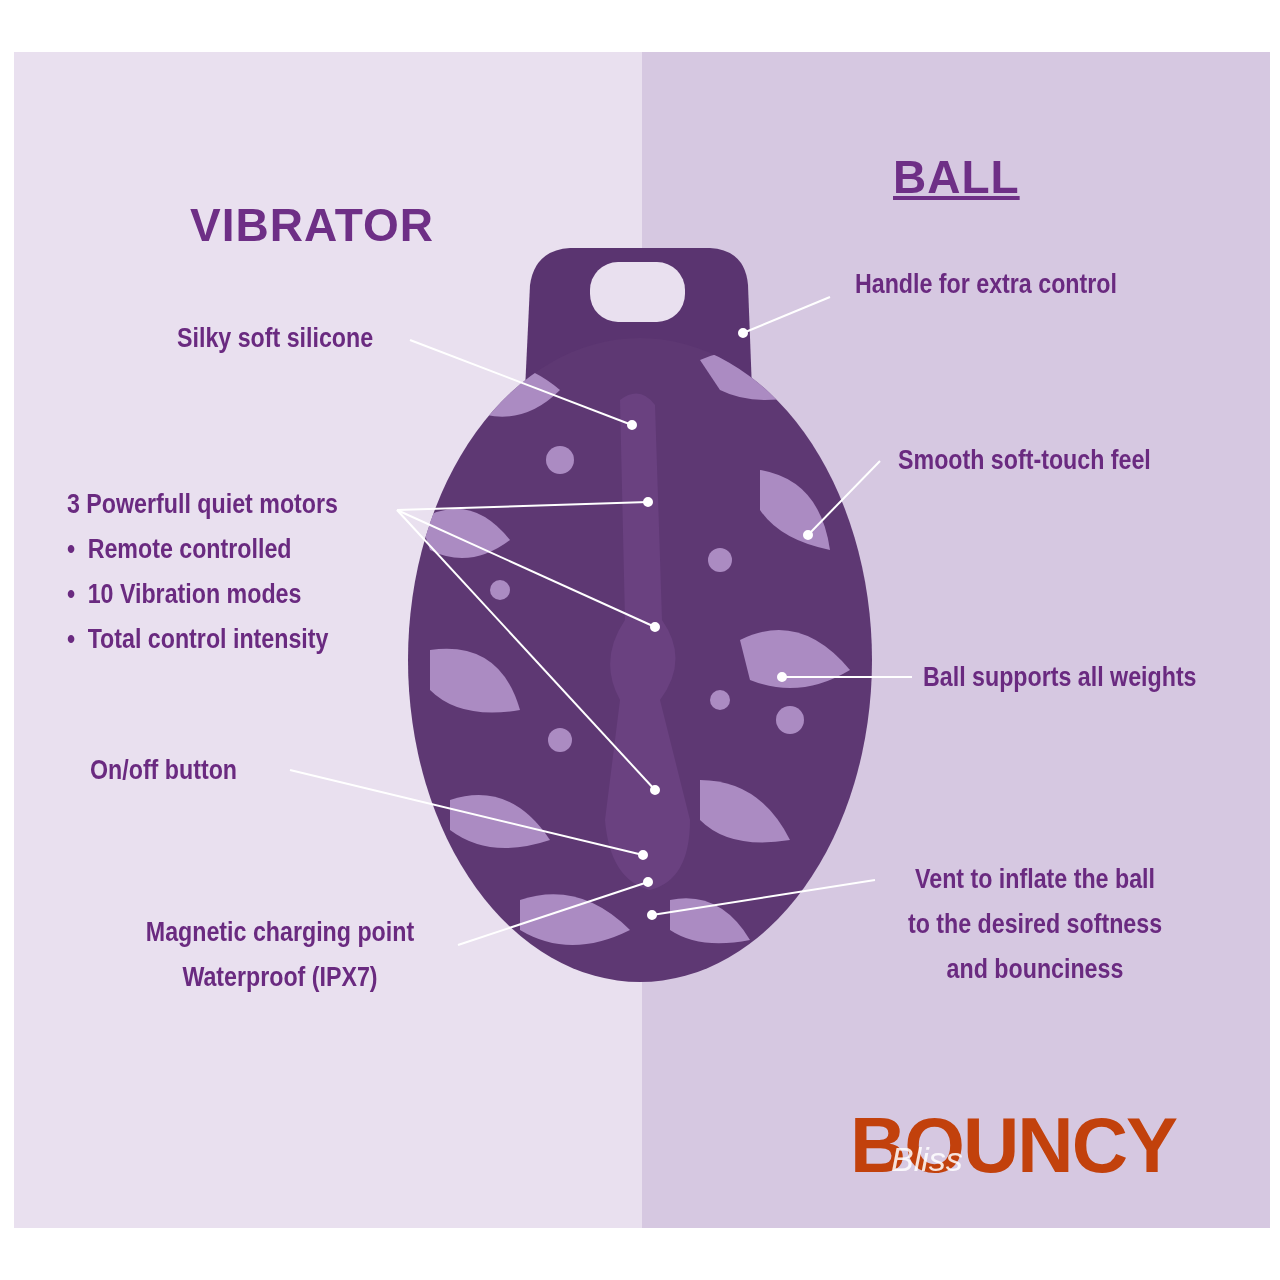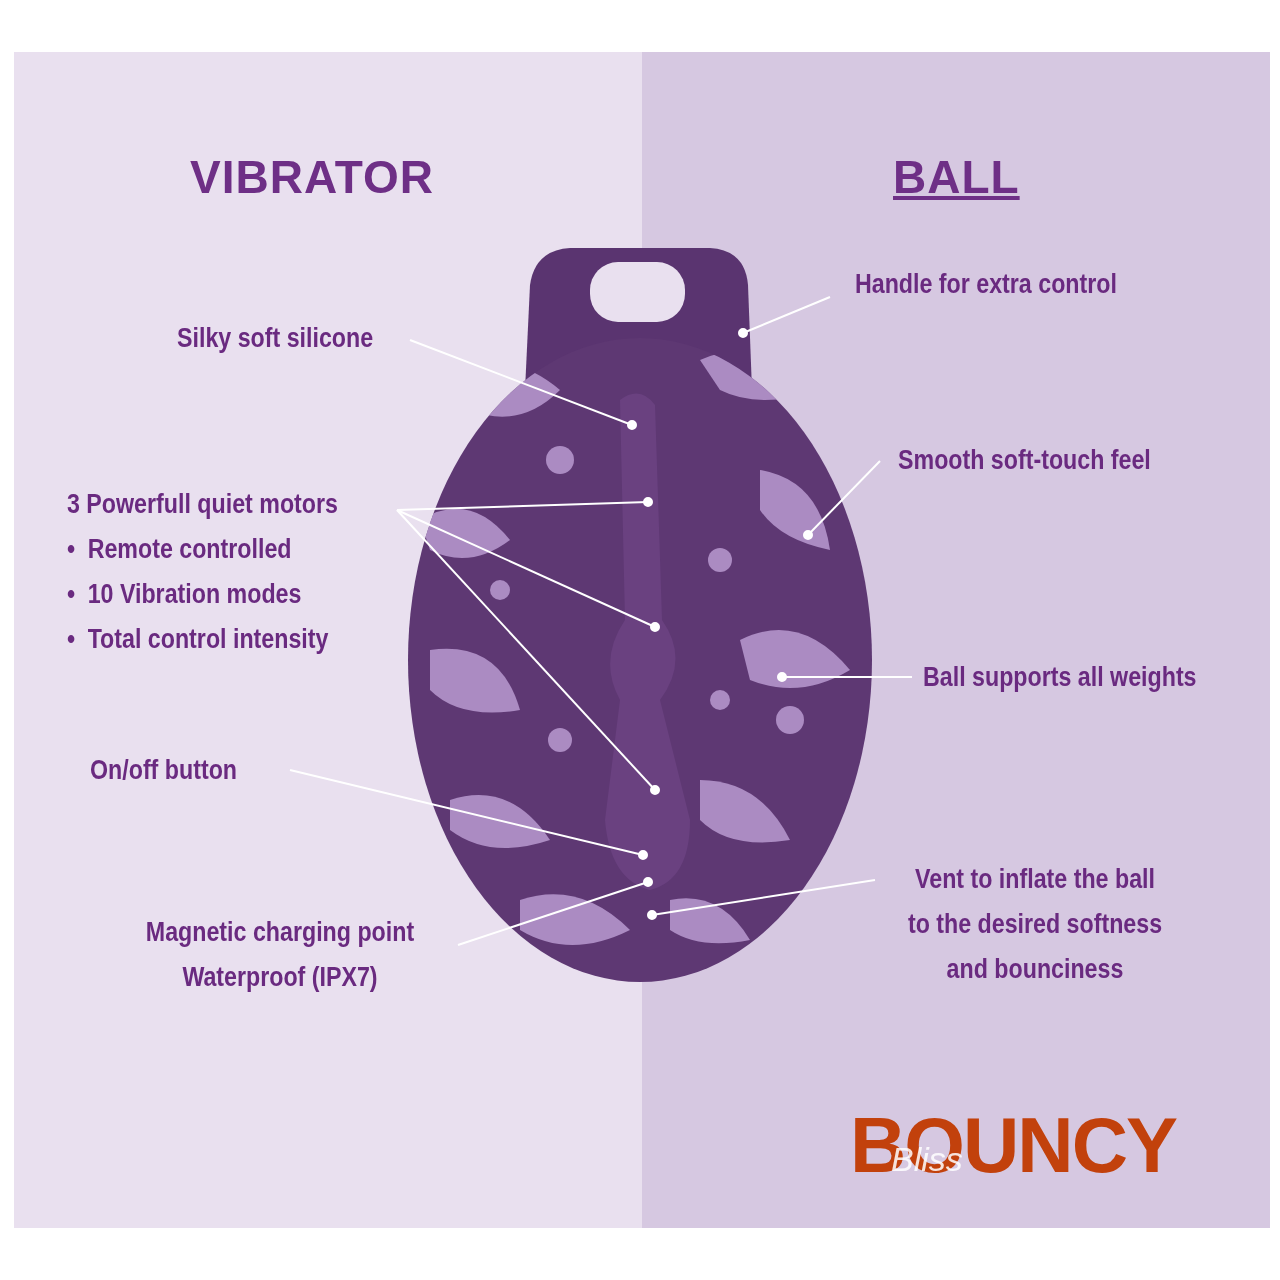--- a/index.html
+++ b/index.html
@@ -21,21 +21,21 @@
            color: #c2410c; letter-spacing: -2px; }
   .brand-script { position: absolute; left: 891px; top: 1140px; font-family: Liberation Sans, sans-serif;
                   font-style: italic; font-size: 34px; color: rgba(255,255,255,0.85); }
 </style>
 </head>
 <body>
 
 <div class="panel panel-left"></div>
 <div class="panel panel-right"></div>
 
-<div class="heading" style="left:190px;">VIBRATOR</div>
+<div class="heading" style="left:190px;margin-top:48px;">VIBRATOR</div>
 <div class="heading" style="left:893px;text-decoration:underline;">BALL</div>
 
 <svg class="overlay" width="1280" height="1280">
   <defs>
     <clipPath id="ballclip">
         <ellipse cx="640" cy="660" rx="232" ry="322"></ellipse>
       </clipPath>
   </defs>
 
   <path d="M525 390 L530 285 Q535 250 570 248 L710 248 Q745 250 748 285 L752 390 Z" fill="#5a3470"></path>

